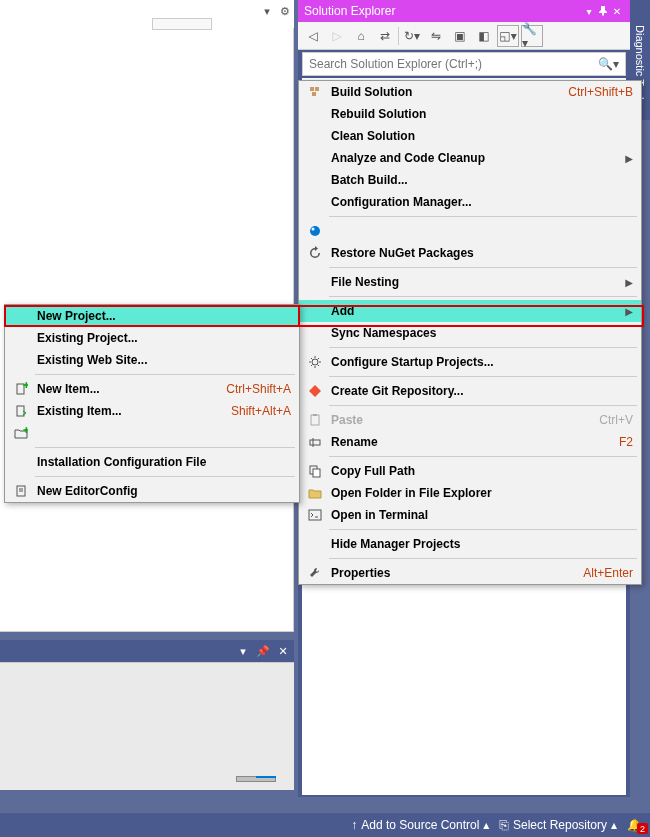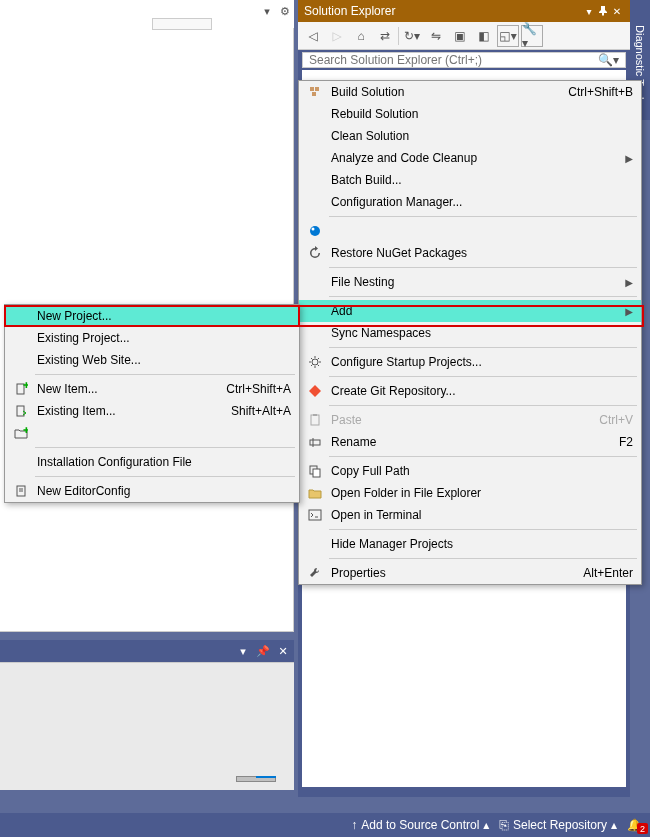--- a/index.html
+++ b/index.html
@@ -75,21 +75,21 @@
     }
 
     .right-panel {
       position: absolute;
       left: 298px; top: 0;
       width: 332px; height: 797px;
       background: #4b5a8e;
     }
     .se-title {
       height: 22px;
-      background: #a16207;
+      background: #d946ef;
       color: #fff;
       display: flex; align-items: center;
       padding: 0 6px;
       font-size: 12px;
     }
     .se-title .title-text { flex: 1; }
     .se-title .ic { width:14px;height:14px; color:#fff; font-size:10px; display:flex;align-items:center;justify-content:center;}
     .se-toolbar {
       height: 28px;
       background: #f5f5f5;
@@ -99,21 +99,21 @@
       gap: 2px;
     }
     .se-toolbar .tb {
       width: 22px; height: 22px;
       display: flex; align-items: center; justify-content: center;
       font-size: 12px;
       color: #555;
     }
     .se-toolbar .tb.boxed { border: 1px solid #aaa; }
     .se-search {
-      height: 16px;
+      height: 24px;
       background: #fff;
       border: 1px solid #ccc;
       margin: 2px 4px;
       display: flex; align-items: center;
       padding: 0 6px;
     }
     .se-search input {
       flex: 1; border: none; outline: none;
       font-size: 12px; color: #888;
       background: transparent;
@@ -146,22 +146,22 @@
     .context-menu .row {
       display: flex; align-items: center;
       height: 22px;
       padding: 0 8px 0 4px;
       position: relative;
     }
     .context-menu .icon-col {
       width: 24px; display:flex; align-items:center; justify-content:center;
       font-size: 12px; color:#555;
     }
-    .context-menu .lbl { flex: 1; white-space: nowrap; padding-left: 4px;}
-    .context-menu .shortcut { color: #000000; padding-left: 18px; white-space: nowrap;}
+    .context-menu .lbl { flex: 1; white-space: nowrap; padding-left: 4px; font-weight: bold;}
+    .context-menu .shortcut { color: #c2410c; padding-left: 18px; white-space: nowrap;}
     .context-menu .arrow { width: 14px; color:#555; font-size:10px; text-align:right;}
     .context-menu .sep {
       height: 1px;
       background: #ccc;
       margin: 3px 4px 3px 30px;
     }
     .context-menu .disabled .lbl,
     .context-menu .disabled .shortcut { color: #aaa; }
     .context-menu .highlighted {
       background: #5eead4;

